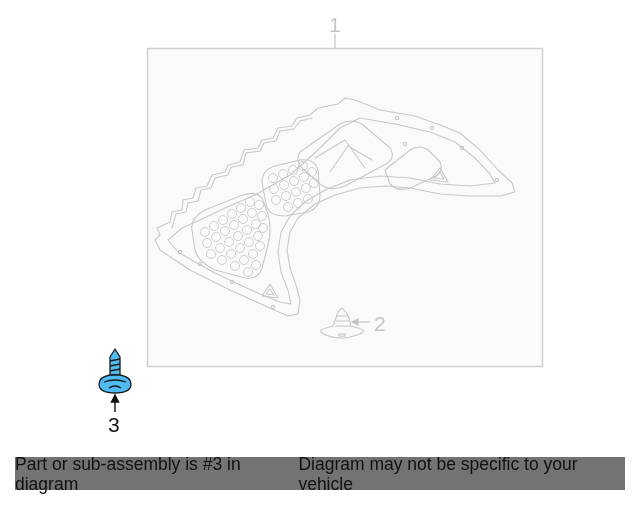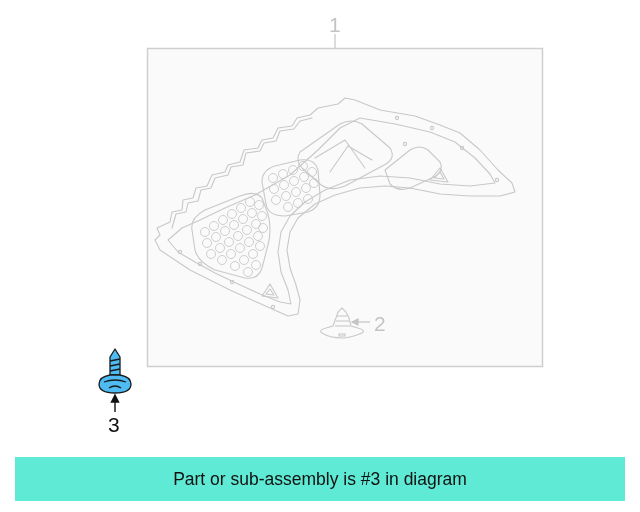--- a/index.html
+++ b/index.html
@@ -1,21 +1,21 @@
 <!DOCTYPE html>
 <html><head>
 <meta charset="utf-8">
 <style>
   html, body { margin:0; padding:0; background:#ffffff; }
   body { width:640px; height:512px; position:relative; overflow:hidden; font-family:"Liberation Sans", sans-serif; }
   .diagram-svg { position:absolute; left:0; top:0; width:640px; height:512px; }
   .callout { position:absolute; font-family:"Liberation Sans", sans-serif; font-size:21px; line-height:21px; }
   .callout.light { color:#c4c4c4; }
   .callout.dark { color:#111111; }
-  .banner { position:absolute; left:15px; top:457px; width:610px; height:44px; background:#5eead4;
+  .banner { position:absolute; left:15px; top:457px; width:610px; height:33px; background:#737373;
             display:flex; flex-direction:row; align-items:center; justify-content:center; }
   .banner-line { font-family:"Liberation Sans", sans-serif; font-size:17.5px; line-height:20px; color:#111111; }
 </style>
 </head>
 <body>
 
 <svg class="diagram-svg" viewBox="0 0 640 512" xmlns="http://www.w3.org/2000/svg">
 
   <rect x="147.5" y="48.5" width="395" height="318" fill="#fafafa" stroke="#cfcfcf" stroke-width="1.5"></rect>
 
@@ -131,13 +131,14 @@
     <path d="M115,395 L111.5,402 L118.5,402 Z"></path>
   </g>
 </svg>
 
 <div class="callout light" style="left:329px; top:14px;">1</div>
 <div class="callout light" style="left:374px; top:313px;">2</div>
 <div class="callout dark" style="left:108px; top:414px;">3</div>
 
 <div class="banner">
   <div class="banner-line">Part or sub-assembly is #3 in diagram</div>
+  <div class="banner-line">Diagram may not be specific to your vehicle</div>
 </div>
 
 </body></html>

